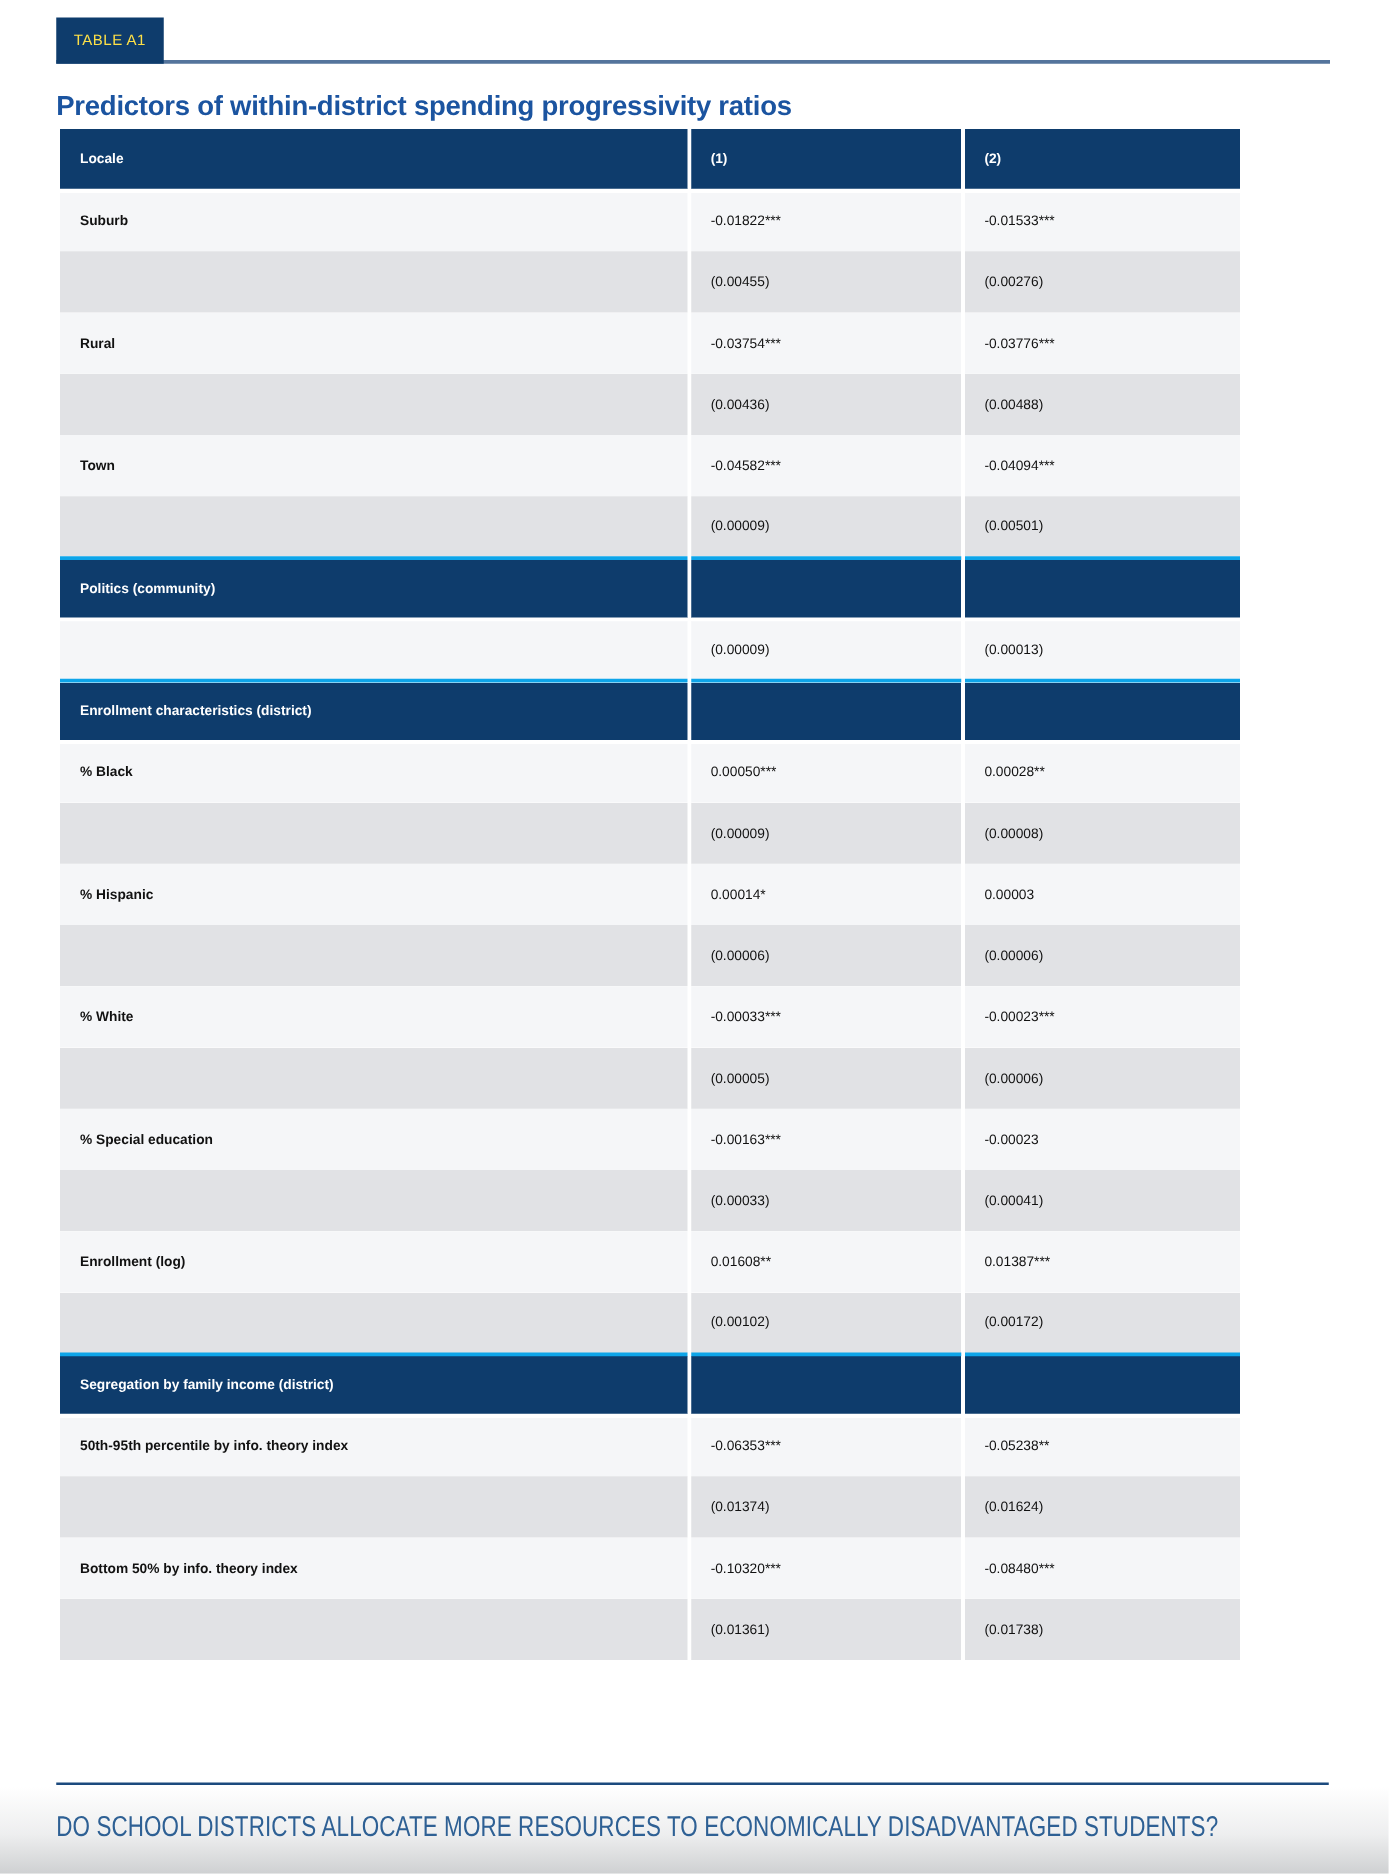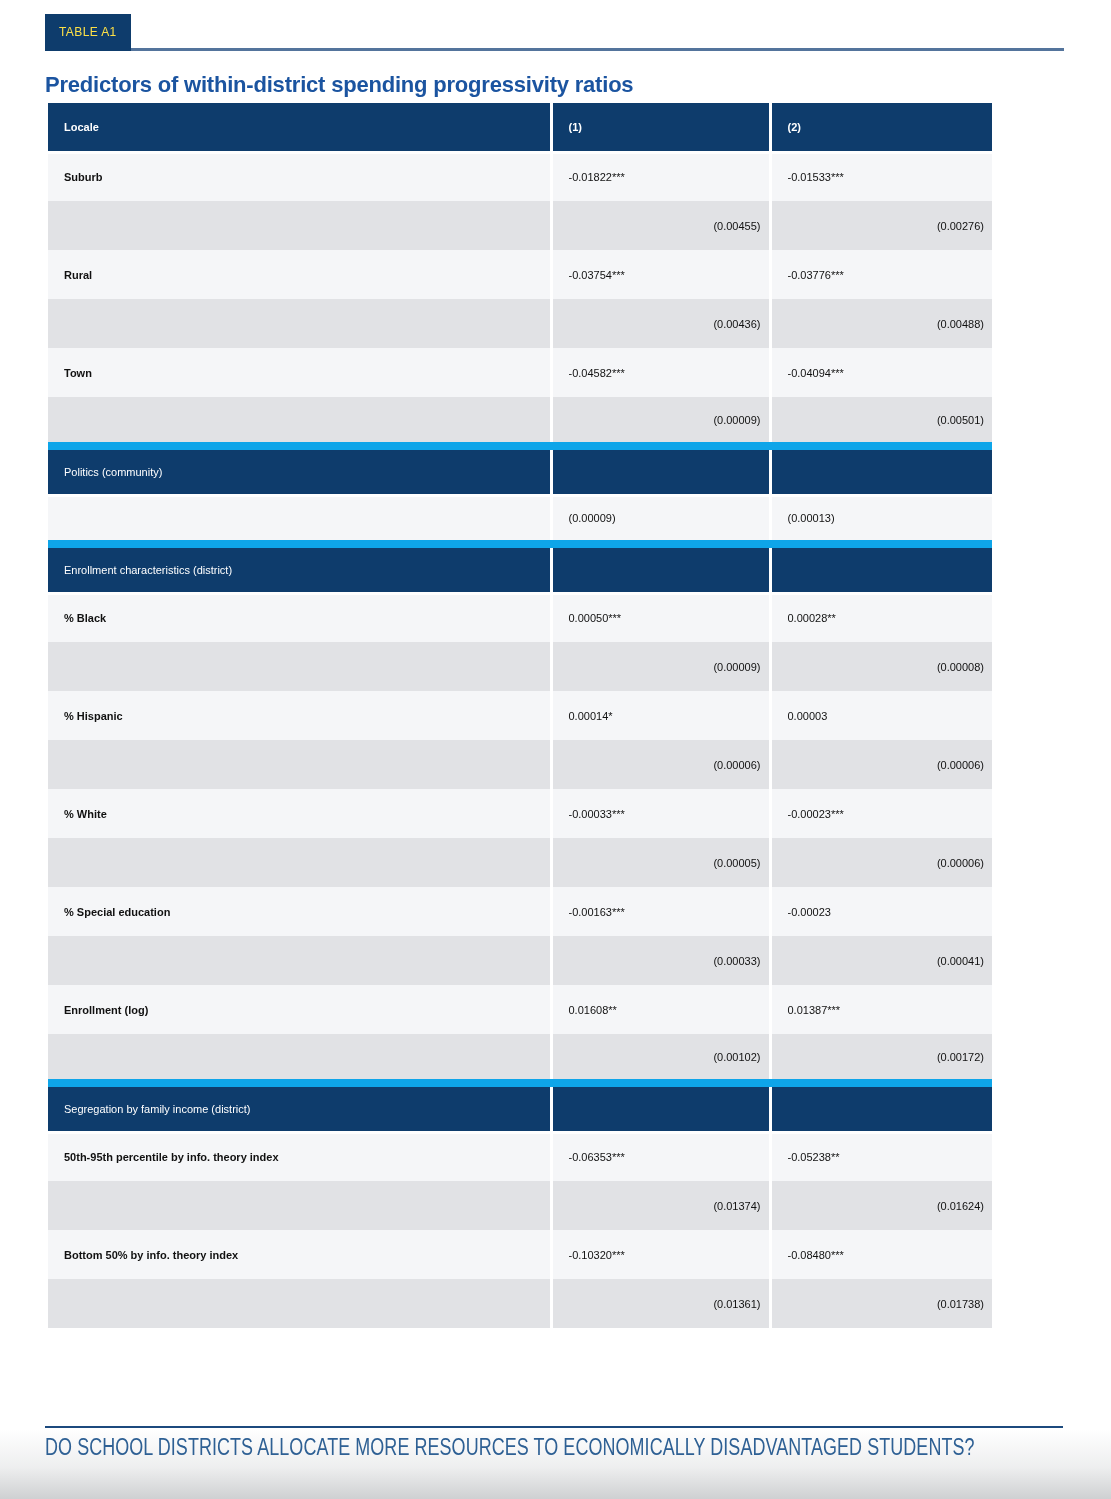--- a/index.html
+++ b/index.html
@@ -63,40 +63,40 @@
   }
   thead th {
     background: var(--navy);
     color: #fff;
     font-weight: bold;
     border-bottom: 3px solid #fff;
   }
   th.value-col, td.cell-value { border-left: 3px solid #fff; }
   td.cell-label { font-weight: bold; }
   tr.shade-light td { background: var(--row-light); }
-  tr.shade-gray td { background: var(--row-gray); text-align: right; }
+  tr.shade-gray td { background: var(--row-gray); }
   tr.shade-biden td.cell-label { background: var(--highlight-label-gray); }
   tr.shade-biden td.cell-value { background: var(--highlight-value-blue); }
   tr.row-section td {
     background: var(--navy);
     color: #fff;
-    font-weight: normal;
-    border-top: 8px solid #0ea5e9;
+    font-weight: bold;
+    border-top: 3px solid #0ea5e9;
     border-bottom: 3px solid #fff;
   }
 
   .footer {
     position: absolute; left: 45px; top: 1426px;
     width: 1018px;
     border-top: 2px solid var(--footer-rule);
     z-index: 4;
   }
   .footer-inner {
     display: flex; justify-content: space-between; align-items: flex-end;
-    margin-top: 6px;
+    margin-top: 20px;
   }
   .footer-text {
     color: var(--footer-blue);
     font-size: 23px; line-height: 26px;
     transform: scale(0.78, 1.0);
     transform-origin: left bottom;
     white-space: nowrap;
     letter-spacing: 0.1px;
   }
   .bottom-gradient {

